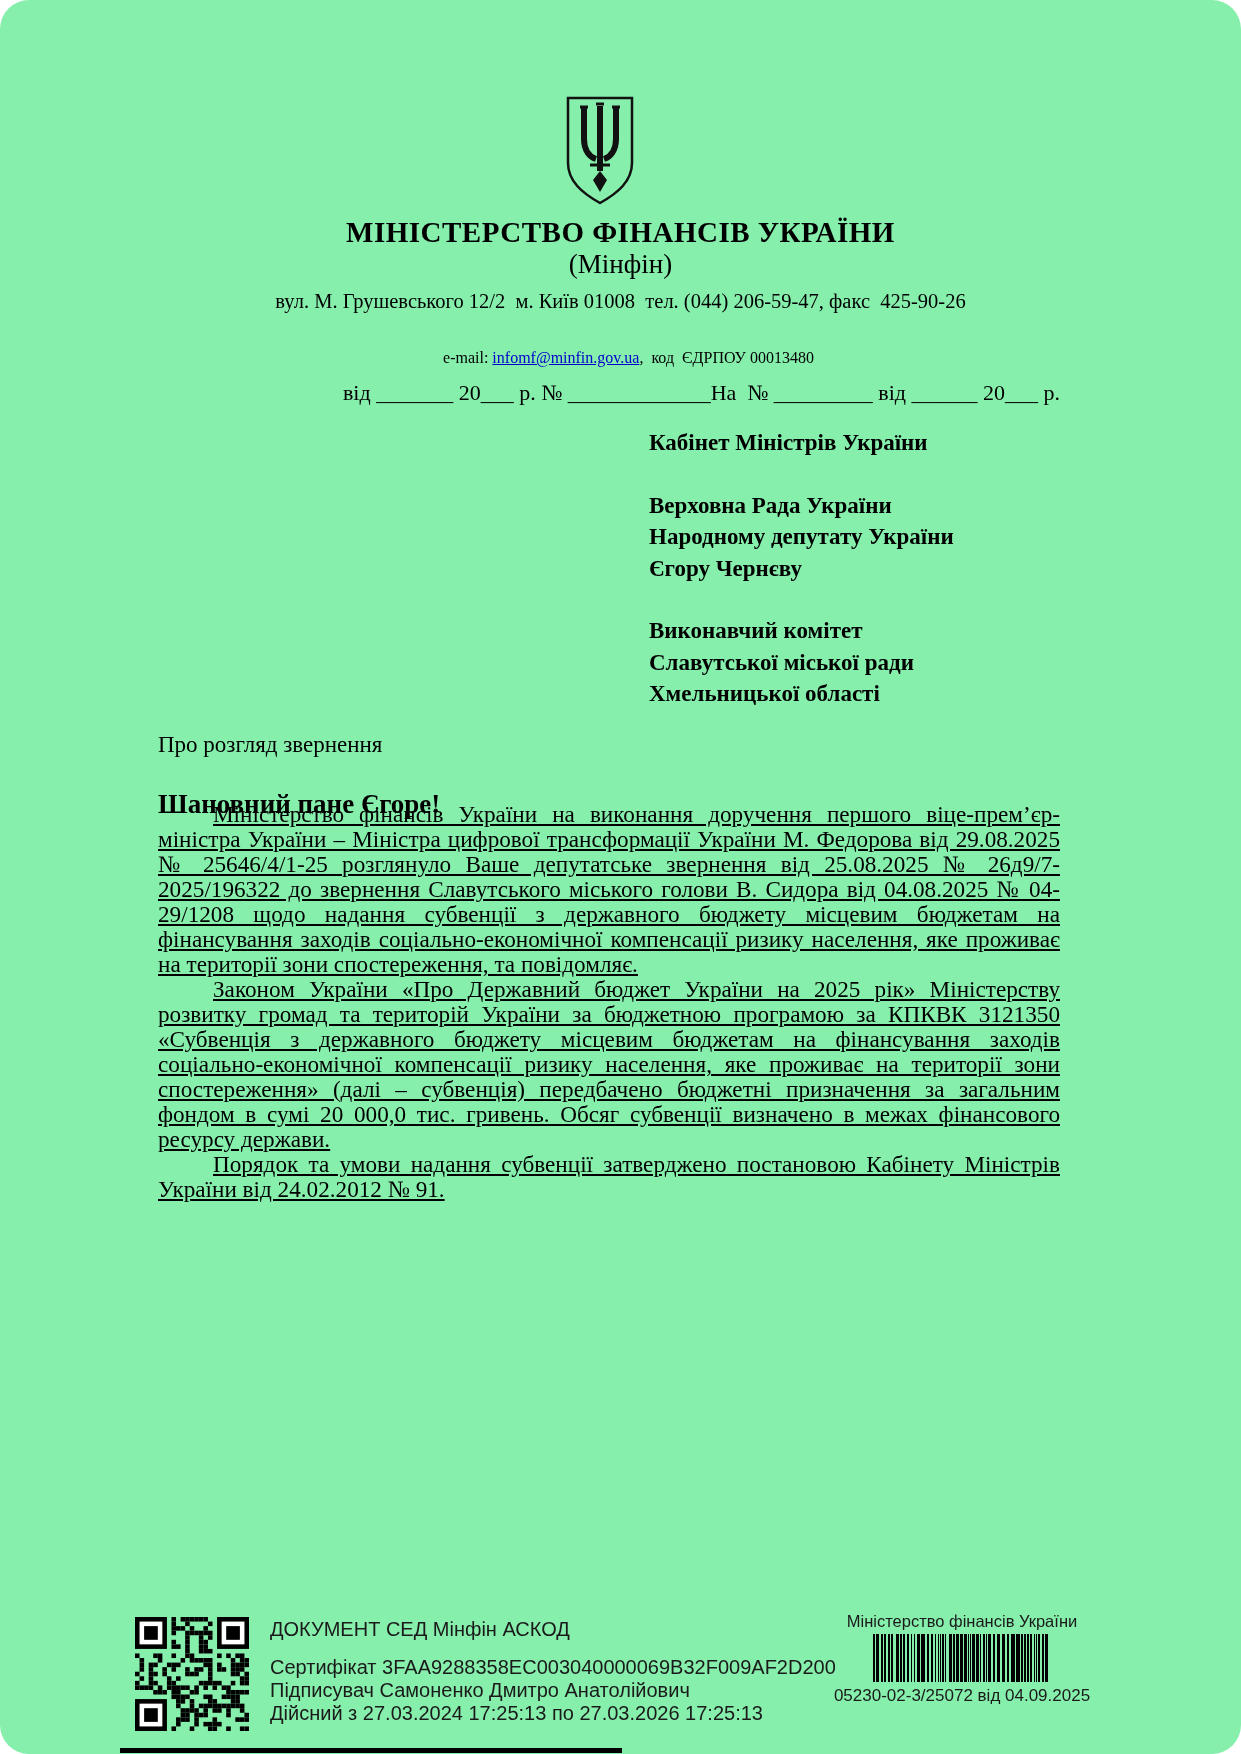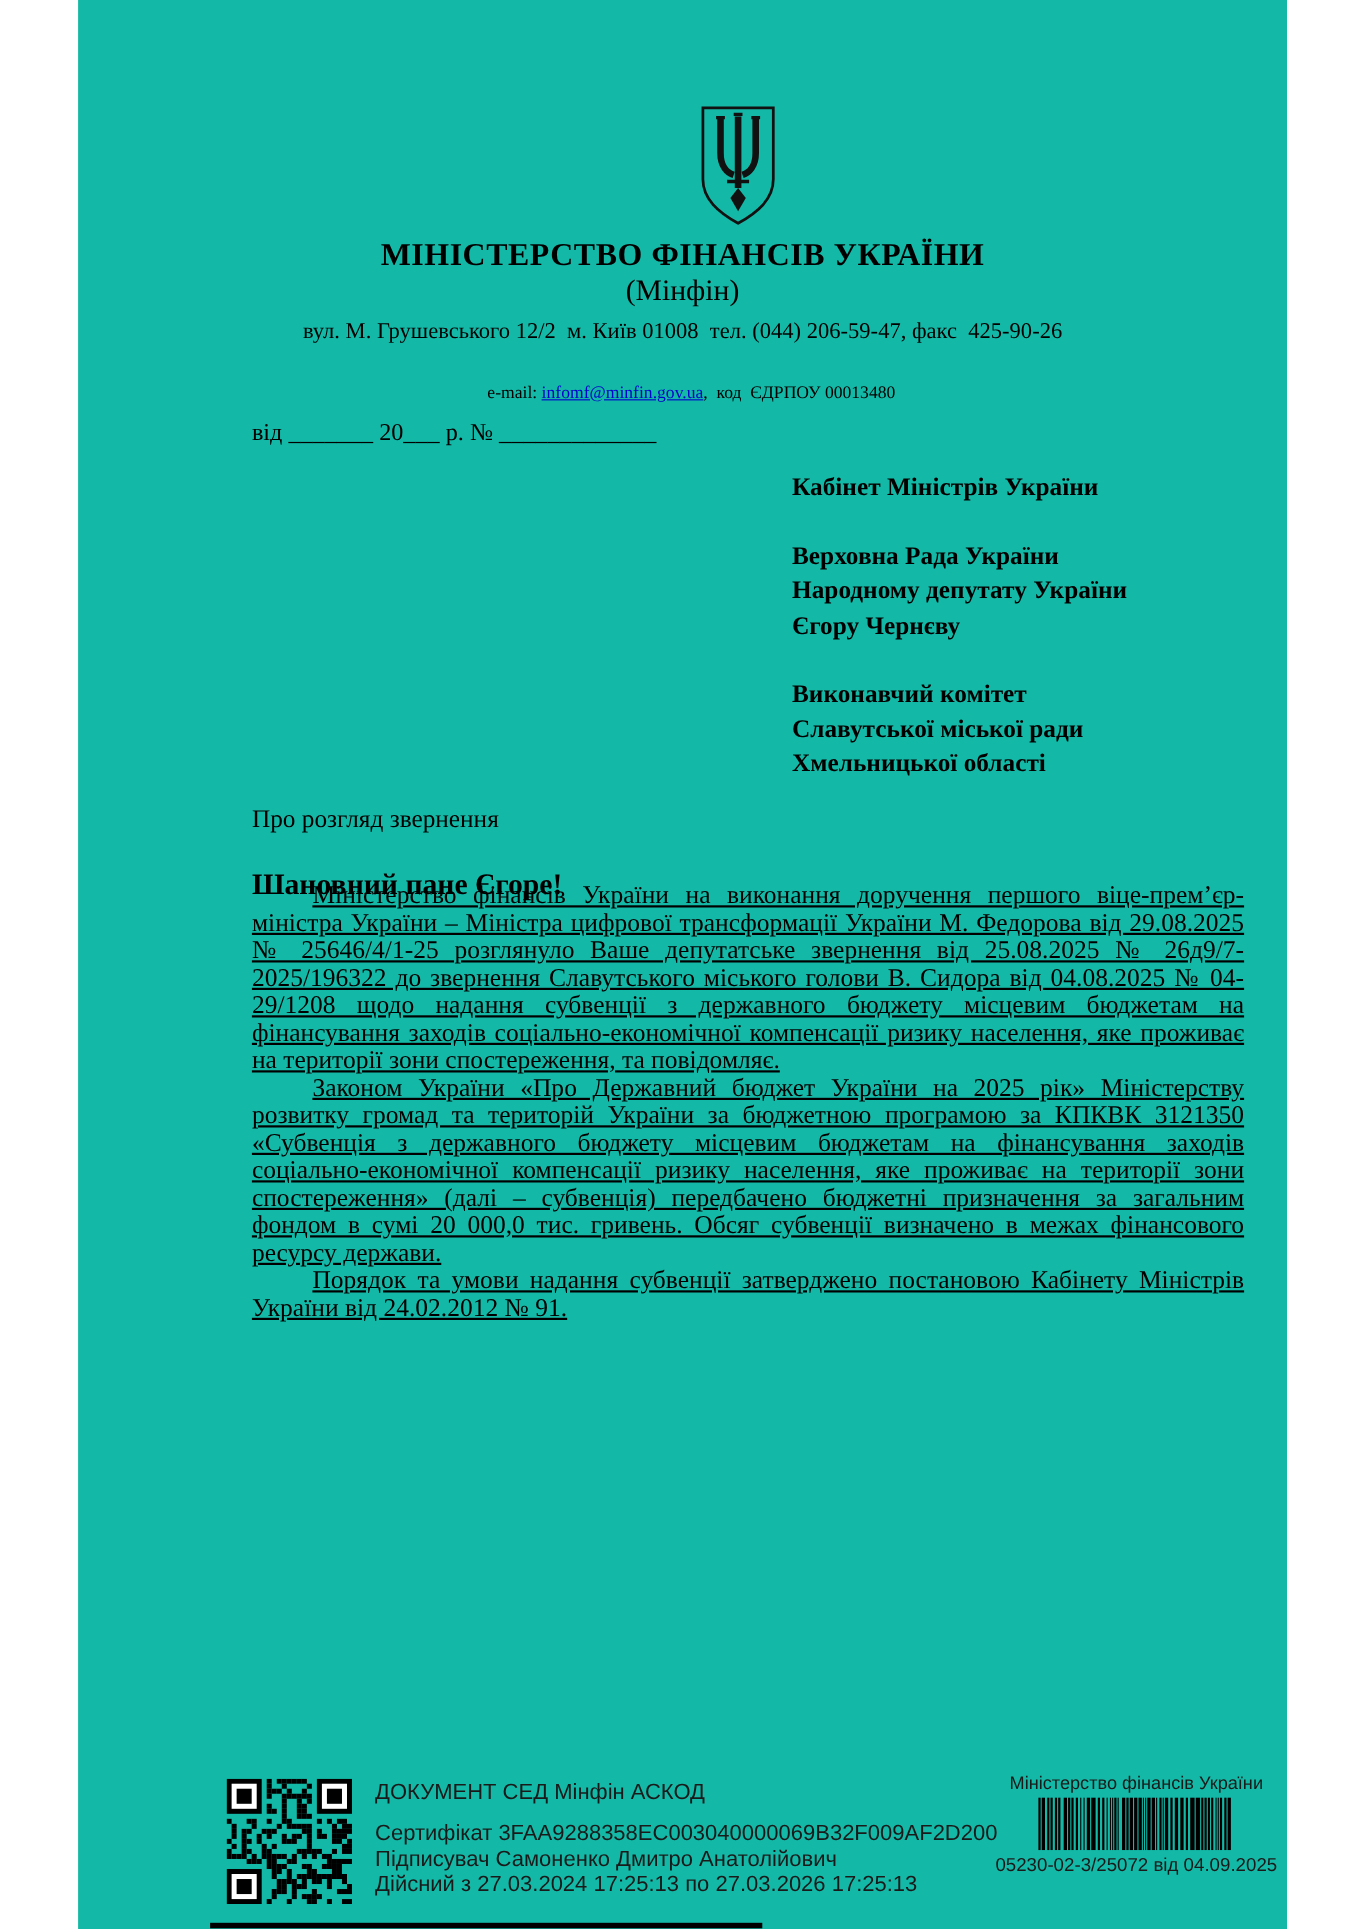--- a/index.html
+++ b/index.html
@@ -1,33 +1,34 @@
 <!DOCTYPE html>
 <html><head>
 <meta charset="utf-8">
 <style>
   html,body{margin:0;padding:0;background:#ffffff;}
   .page{
     position:relative;
-    width:1099px;height:1754px;
-    background:#14b8a6;
+    width:1241px;height:1754px;
+    background:#86efac;
     margin:0 auto;
     font-family:"Liberation Serif", serif;
     color:#000;
     overflow:hidden;
+    border-radius:29px;
   }
   .abs{position:absolute;}
   .center{text-align:center;}
   .emblem{left:563px;top:95px;width:74px;height:112px;}
   .org-name{left:0;top:216px;width:100%;font-size:29px;font-weight:bold;letter-spacing:.5px;}
   .org-short{left:0;top:249px;width:100%;font-size:27px;}
   .addr{left:0;top:290px;width:100%;font-size:20.5px;white-space:pre-wrap;}
   .email-line{left:0;top:331px;width:100%;font-size:16px;white-space:pre-wrap;}
   .email-link{color:#0000cc;text-decoration:underline;}
-  .ref-line{left:158px;top:380px;width:902px;display:flex;justify-content:space-between;font-size:22px;white-space:pre-wrap;}
+  .ref-line{left:158px;top:380px;width:902px;display:flex;justify-content:flex-end;font-size:22px;white-space:pre-wrap;}
   .recipients{left:649px;top:427px;font-size:23px;font-weight:bold;line-height:31.5px;}
   .recipient-group{margin-bottom:31px;}
   .subject{left:158px;top:732px;font-size:23px;}
   .salutation{left:158px;top:789px;width:902px;text-align:left;font-weight:bold;font-size:27px;}
   .body-text{left:158px;top:802px;width:902px;font-size:23.2px;line-height:25px;text-align:justify;text-decoration:underline;}
   .body-text p{margin:0;text-indent:55px;}
   .qr{left:135px;top:1617px;width:114px;height:114px;}
   .sig-block{left:270px;top:1618px;font-family:"Liberation Sans", sans-serif;font-size:20px;color:#1a1a1a;}
   .sig-system{margin-bottom:15px;}
   .sig-row{line-height:23px;}
@@ -63,20 +64,21 @@
 
   <div class="abs org-name center">МІНІСТЕРСТВО ФІНАНСІВ УКРАЇНИ</div>
   <div class="abs org-short center">(Мінфін)</div>
   <div class="abs addr center">вул. М. Грушевського 12/2  м. Київ 01008  тел. (044) 206-59-47, факс  425-90-26</div>
   <div class="abs email-line center">
     <span>e-mail: </span><a href="#" class="email-link">infomf@minfin.gov.ua</a><span>,  код  ЄДРПОУ 00013480</span>
   </div>
 
   <div class="abs ref-line">
     <span>від _______ 20___ р. № _____________</span>
+    <span>На  № _________ від ______ 20___ р.</span>
   </div>
 
   <div class="abs recipients">
     <div class="recipient-group">
       <div>Кабінет Міністрів України</div>
     </div>
     <div class="recipient-group">
       <div>Верховна Рада України</div>
       <div>Народному депутату України</div>
       <div>Єгору Чернєву</div>

